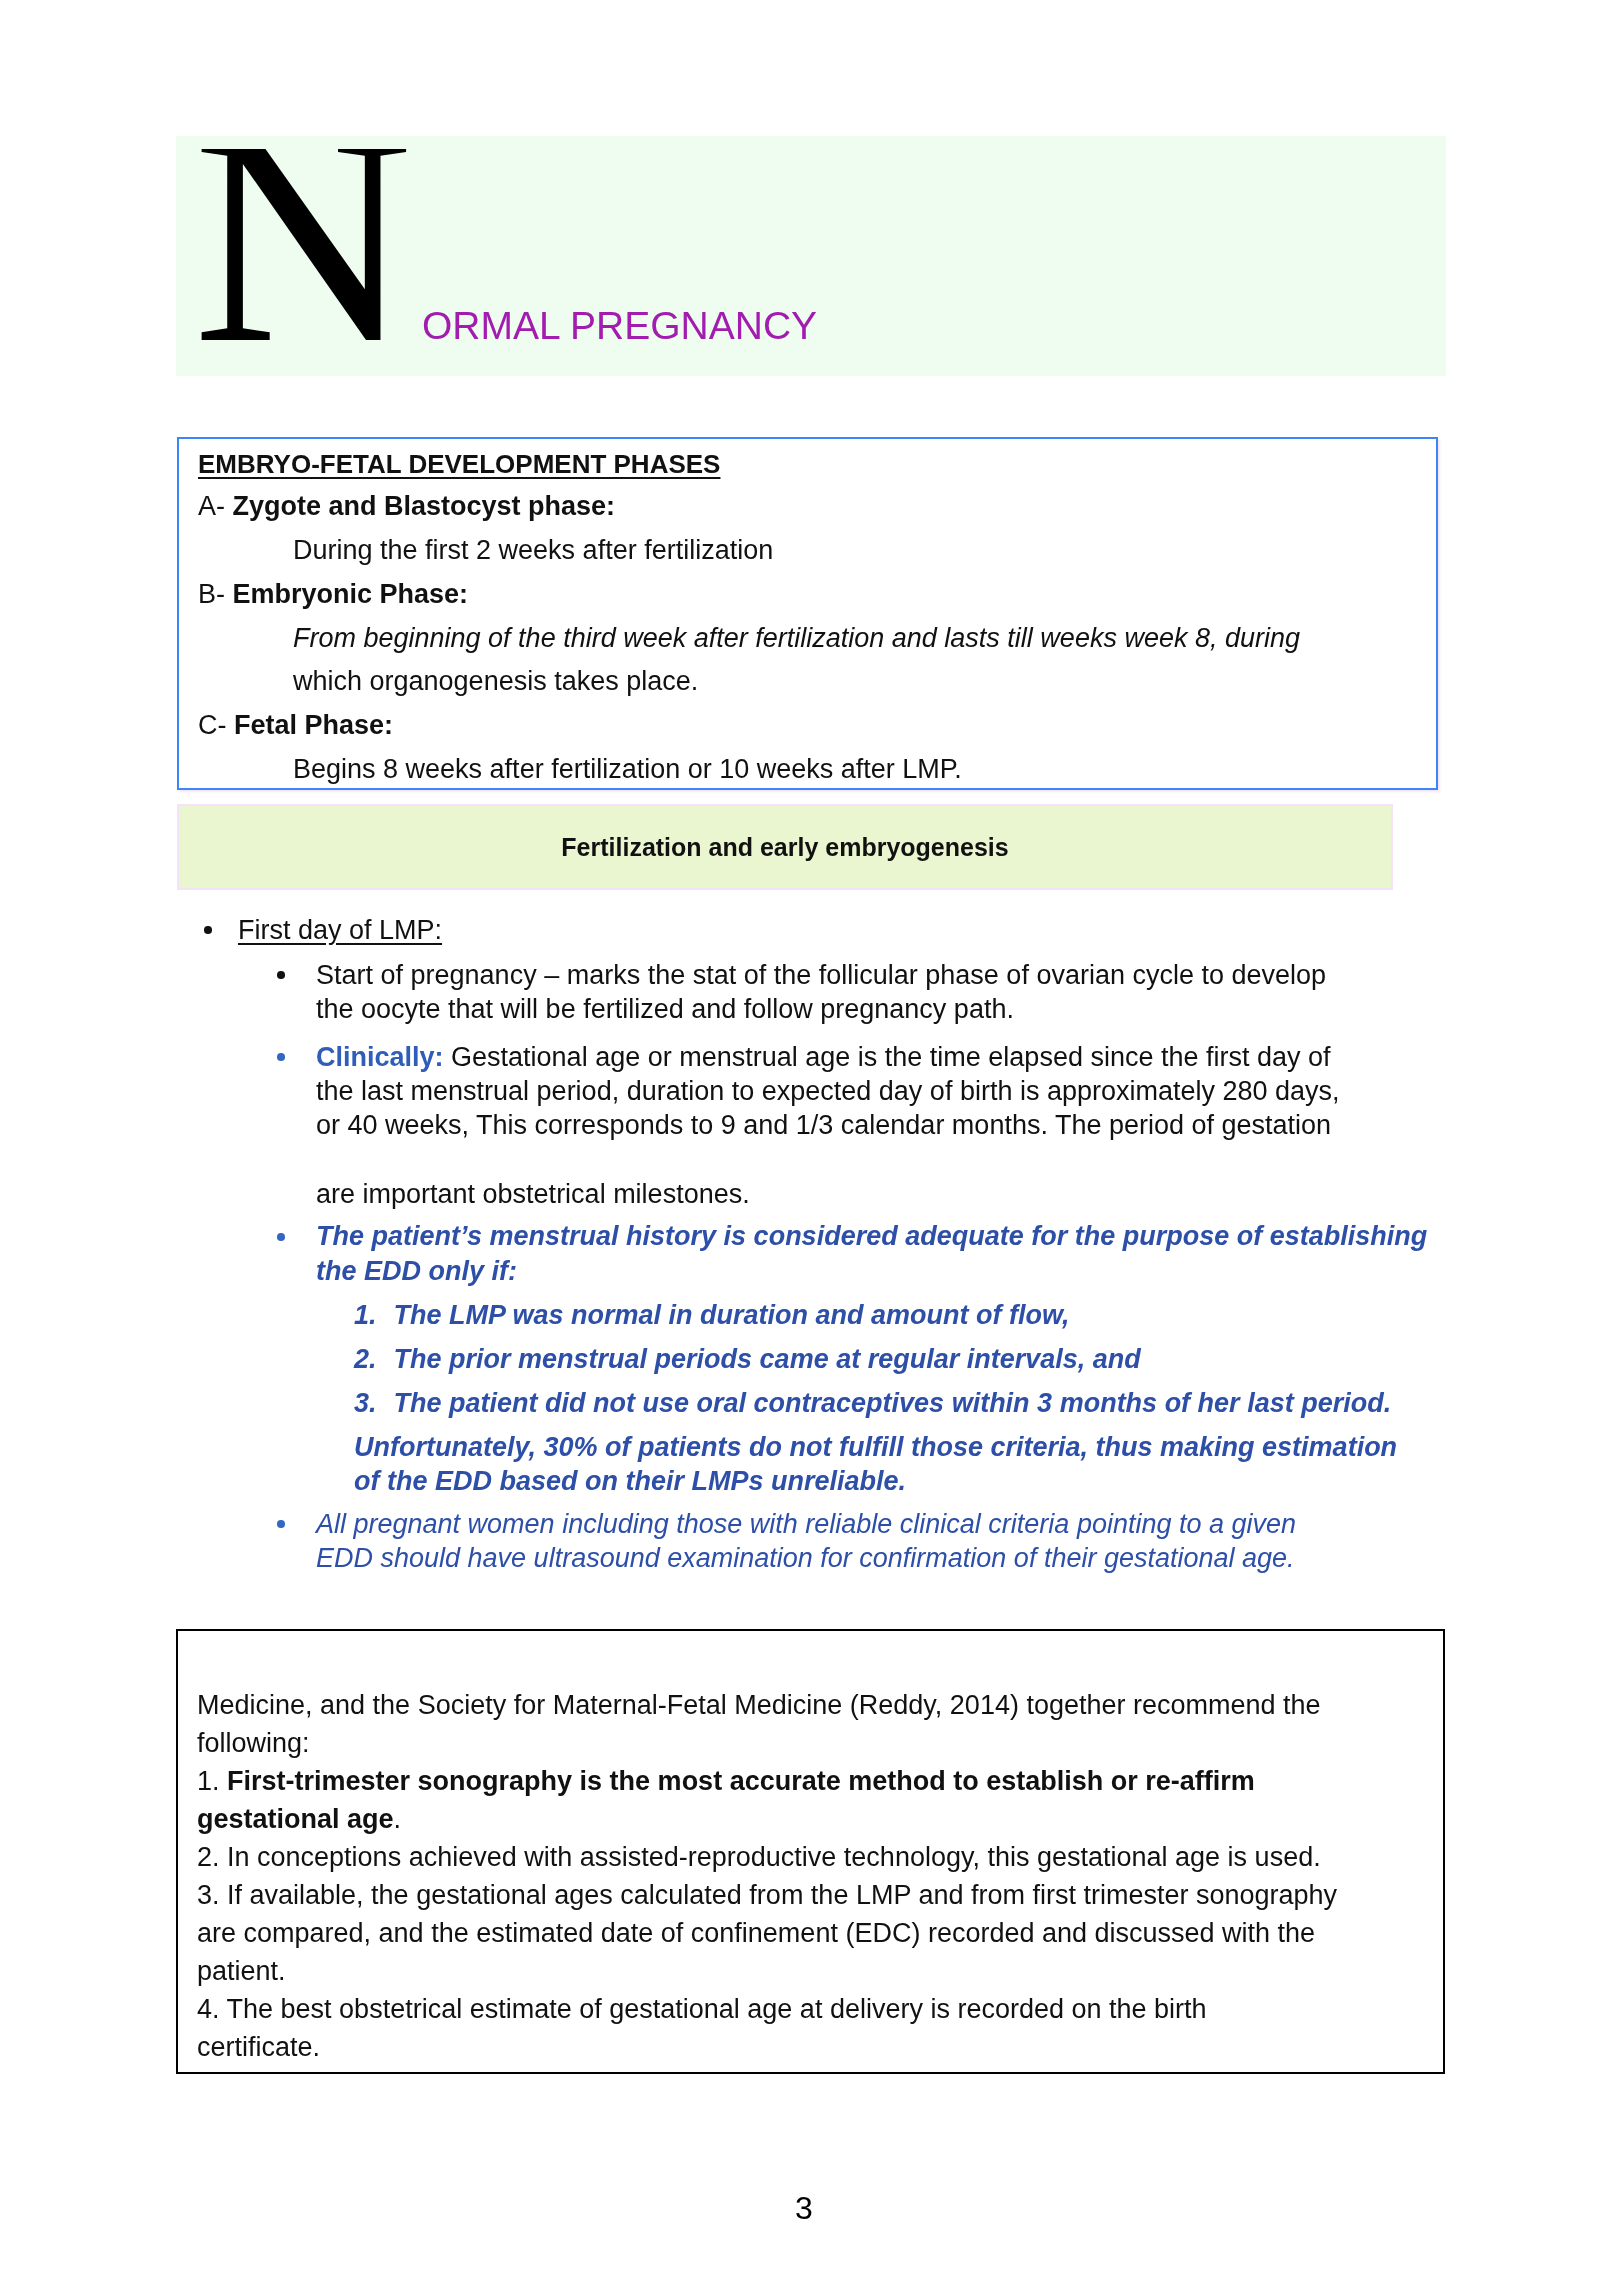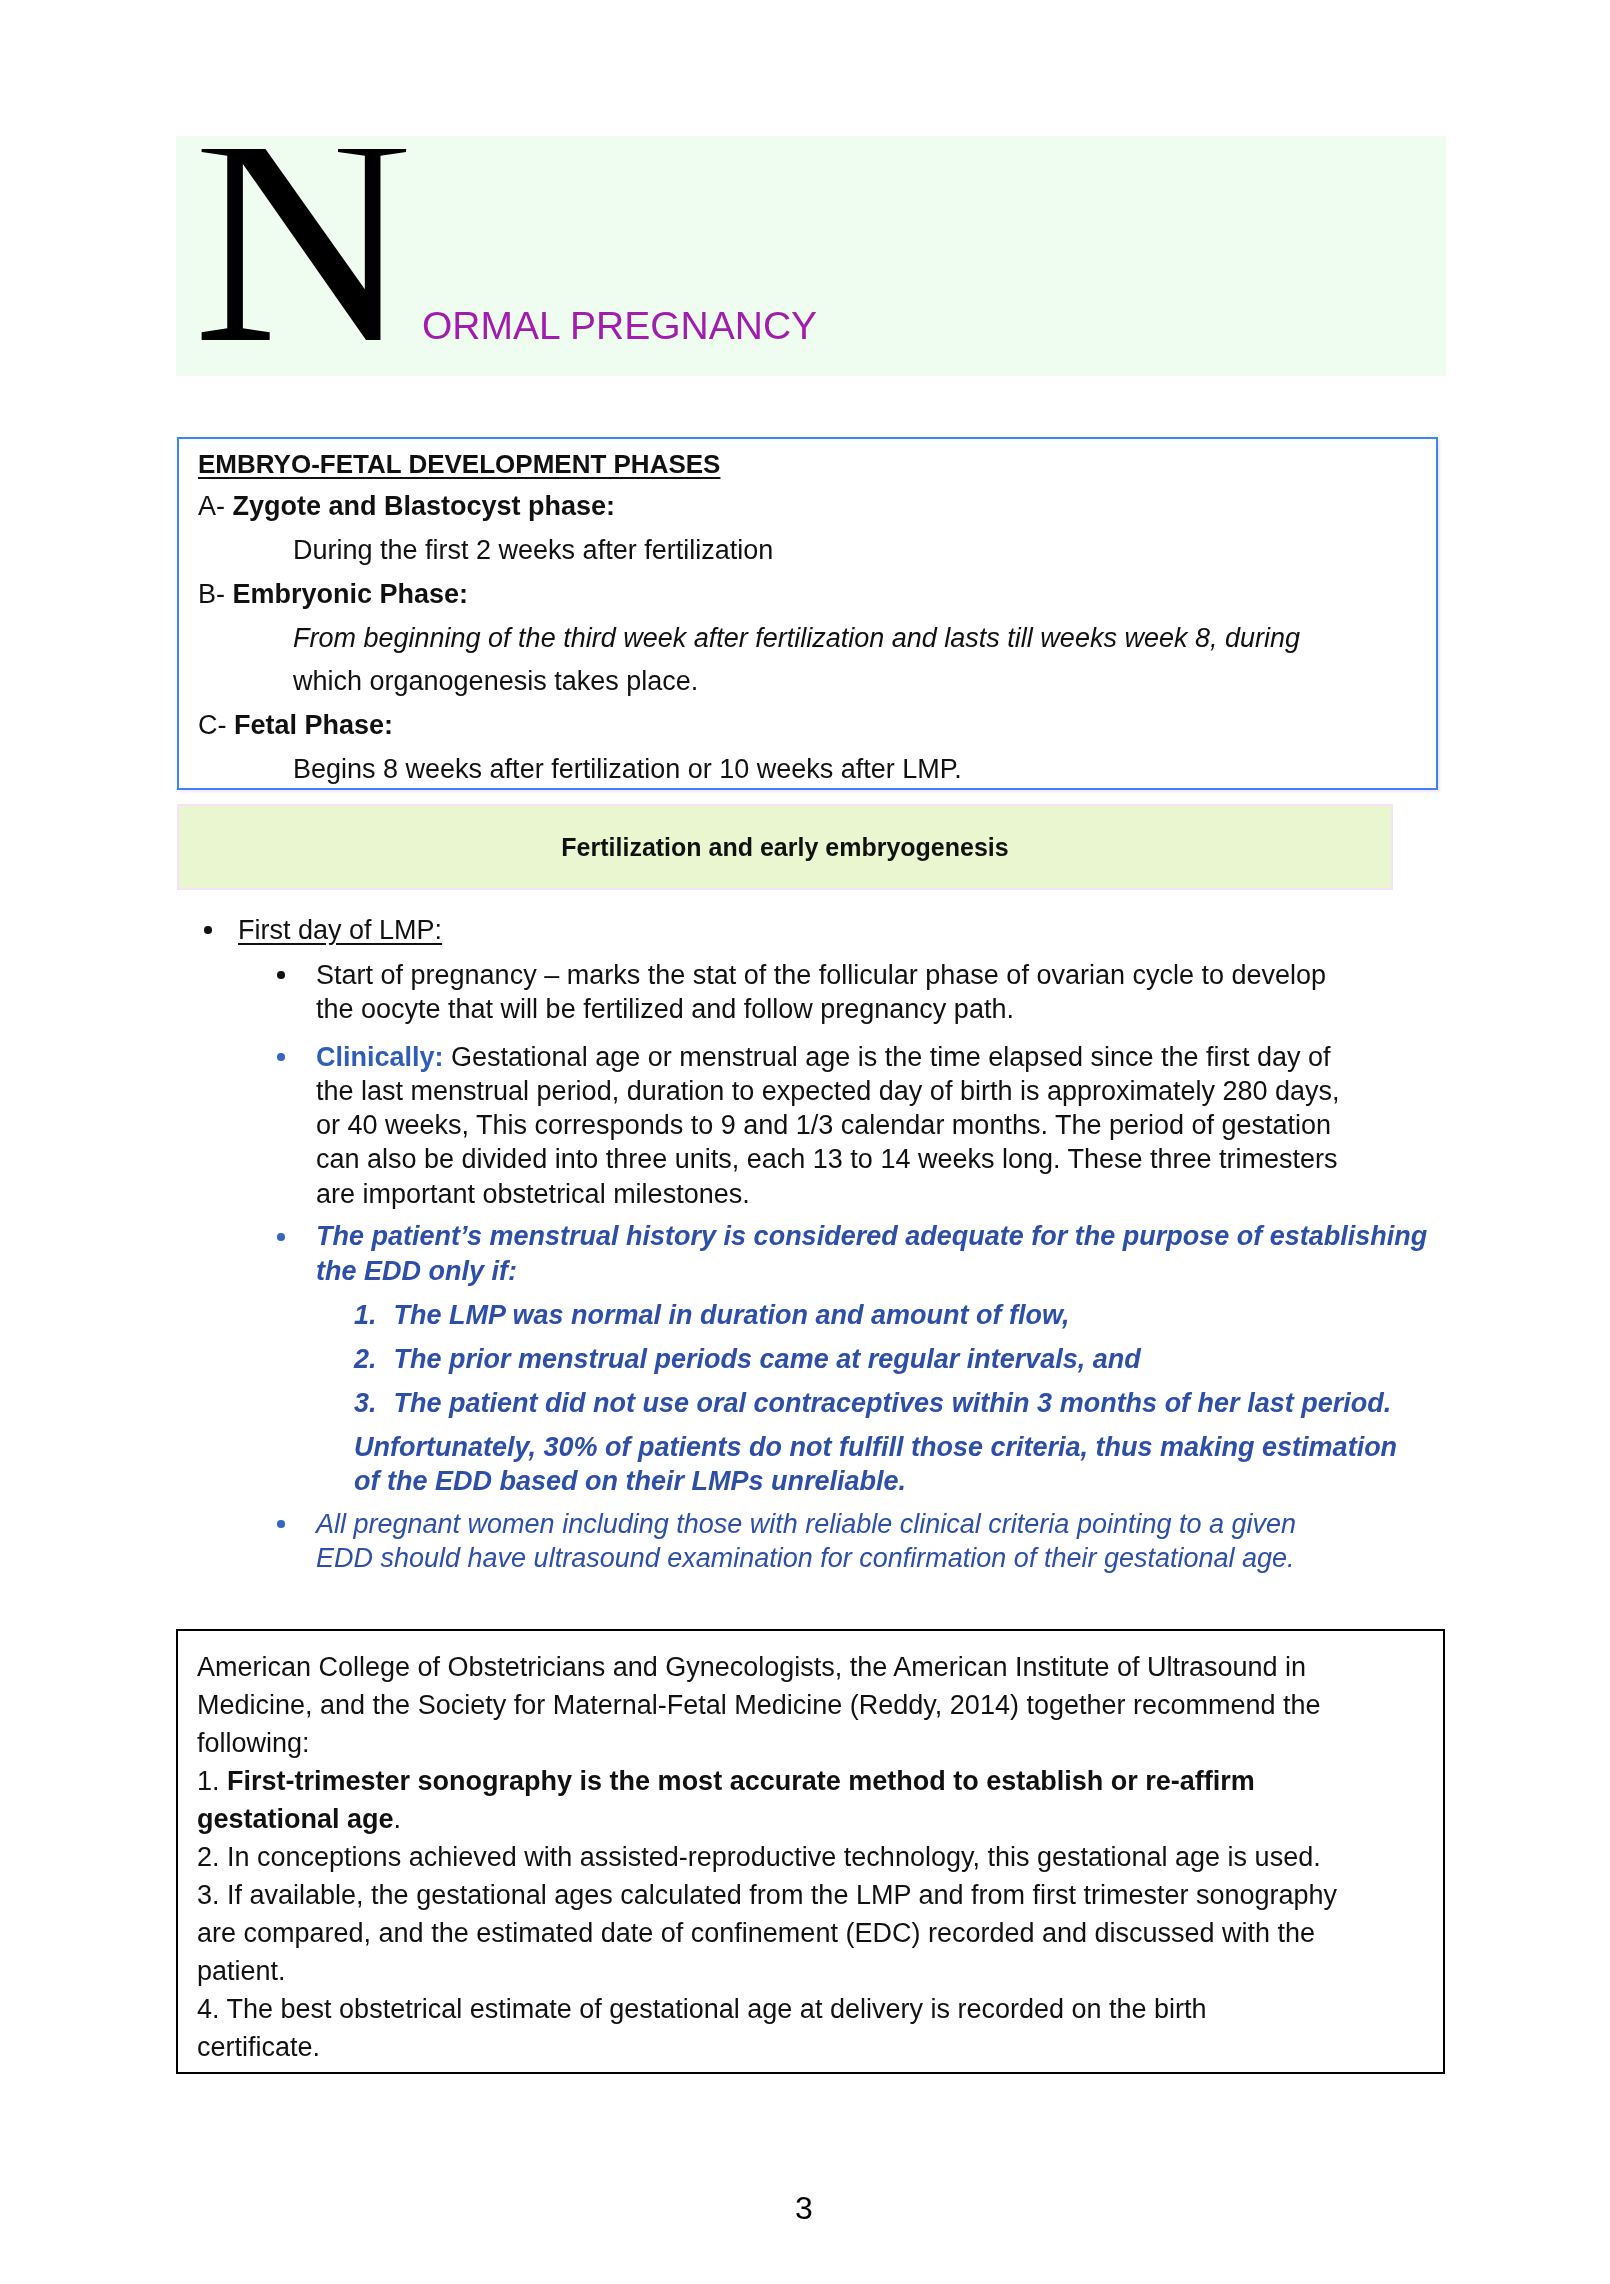--- a/index.html
+++ b/index.html
@@ -84,21 +84,20 @@
   <div class="bullet" style="left:277px; top:971px;"></div>
   <div class="t" style="left:316px; top:958px;">Start of pregnancy – marks the stat of the follicular phase of ovarian cycle to develop</div>
   <div class="t" style="left:316px; top:992px;">the oocyte that will be fertilized and follow pregnancy path.</div>
 
   <div class="bullet bl" style="left:277px; top:1053px;"></div>
   <div class="t" style="left:316px; top:1040px;">
     <span class="bluebold">Clinically:</span><span> Gestational age or menstrual age is the time elapsed since the first day of</span>
   </div>
   <div class="t" style="left:316px; top:1074px;">the last menstrual period, duration to expected day of birth is approximately 280 days,</div>
   <div class="t" style="left:316px; top:1108px;">or 40 weeks, This corresponds to 9 and 1/3 calendar months. The period of gestation</div>
-  <div class="t" style="left:316px; top:1142px;">can also be divided into three units, each 13 to 14 weeks long. These three trimesters</div>
   <div class="t" style="left:316px; top:1177px;">are important obstetrical milestones.</div>
 
   <div class="bullet bl" style="left:277px; top:1233px;"></div>
   <div class="t blue it b" style="left:316px; top:1219px; font-weight:600;">The patient’s menstrual history is considered adequate for the purpose of establishing</div>
   <div class="t blue it b" style="left:316px; top:1254px; font-weight:600;">the EDD only if:</div>
 
   <div class="t blue it b" style="left:354px; top:1298px; font-weight:600;">
     <span>1.</span><span style="margin-left:17px">The LMP was normal in duration and amount of flow,</span>
   </div>
   <div class="t blue it b" style="left:354px; top:1342px; font-weight:600;">
@@ -108,21 +107,20 @@
     <span>3.</span><span style="margin-left:17px">The patient did not use oral contraceptives within 3 months of her last period.</span>
   </div>
   <div class="t blue it b" style="left:354px; top:1430px; font-weight:600;">Unfortunately, 30% of patients do not fulfill those criteria, thus making estimation</div>
   <div class="t blue it b" style="left:354px; top:1464px; font-weight:600;">of the EDD based on their LMPs unreliable.</div>
 
   <div class="bullet bl" style="left:277px; top:1520px;"></div>
   <div class="t blue" style="left:316px; top:1507px;">All pregnant women including those with reliable clinical criteria pointing to a given</div>
   <div class="t blue" style="left:316px; top:1541px;">EDD should have ultrasound examination for confirmation of their gestational age.</div>
 
   <div class="rec-box">
-    <div class="t" style="top:19px;">American College of Obstetricians and Gynecologists, the American Institute of Ultrasound in</div>
     <div class="t" style="top:57px;">Medicine, and the Society for Maternal-Fetal Medicine (Reddy, 2014) together recommend the</div>
     <div class="t" style="top:95px;">following:</div>
     <div class="t" style="top:133px;">
       <span>1. </span><span class="b">First-trimester sonography is the most accurate method to establish or re-affirm</span>
     </div>
     <div class="t" style="top:171px;">
       <span class="b">gestational age</span><span>.</span>
     </div>
     <div class="t" style="top:209px;">2. In conceptions achieved with assisted-reproductive technology, this gestational age is used.</div>
     <div class="t" style="top:247px;">3. If available, the gestational ages calculated from the LMP and from first trimester sonography</div>

